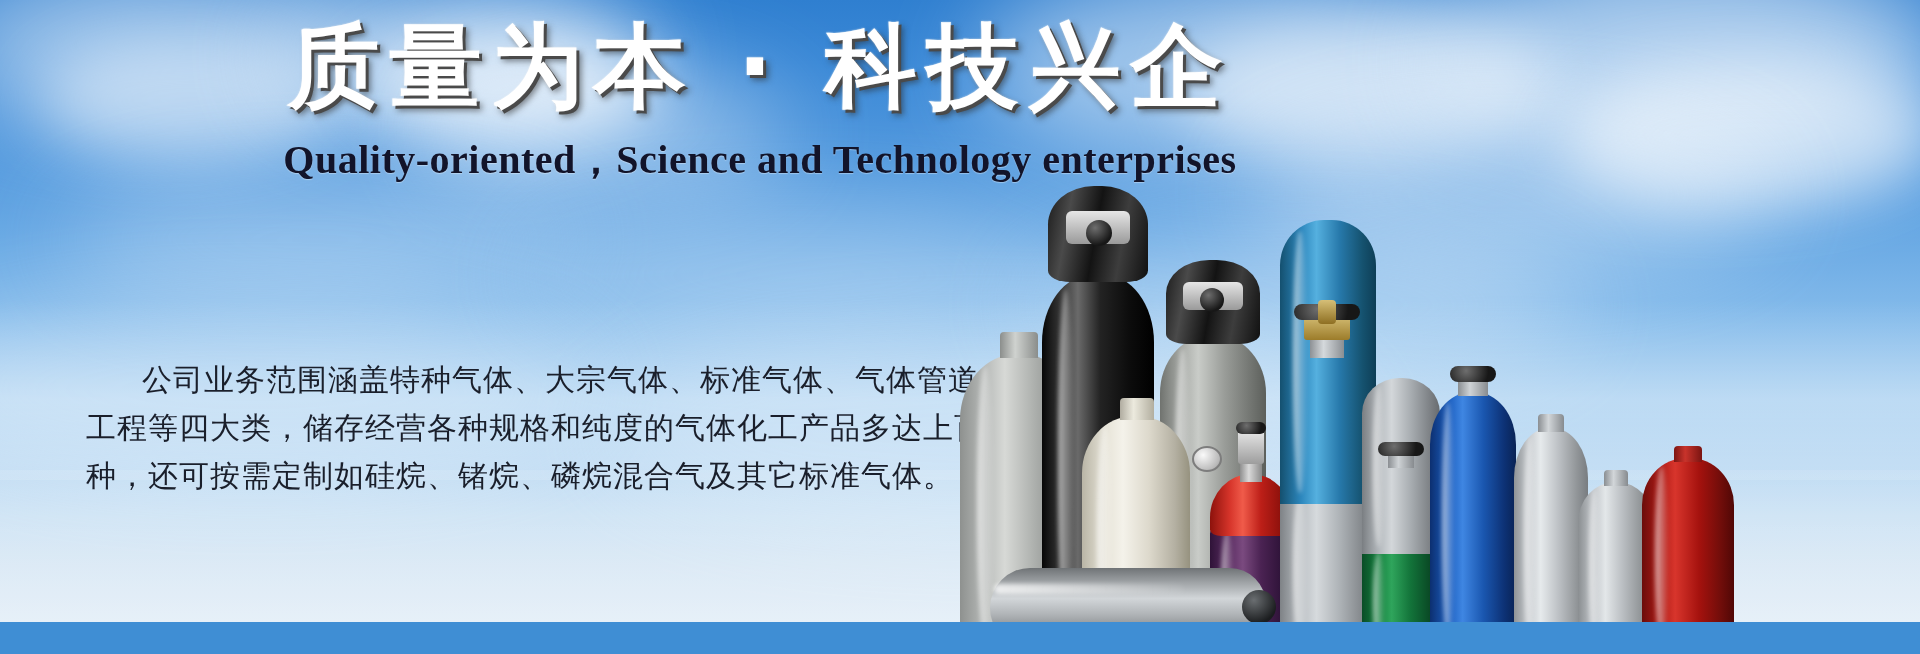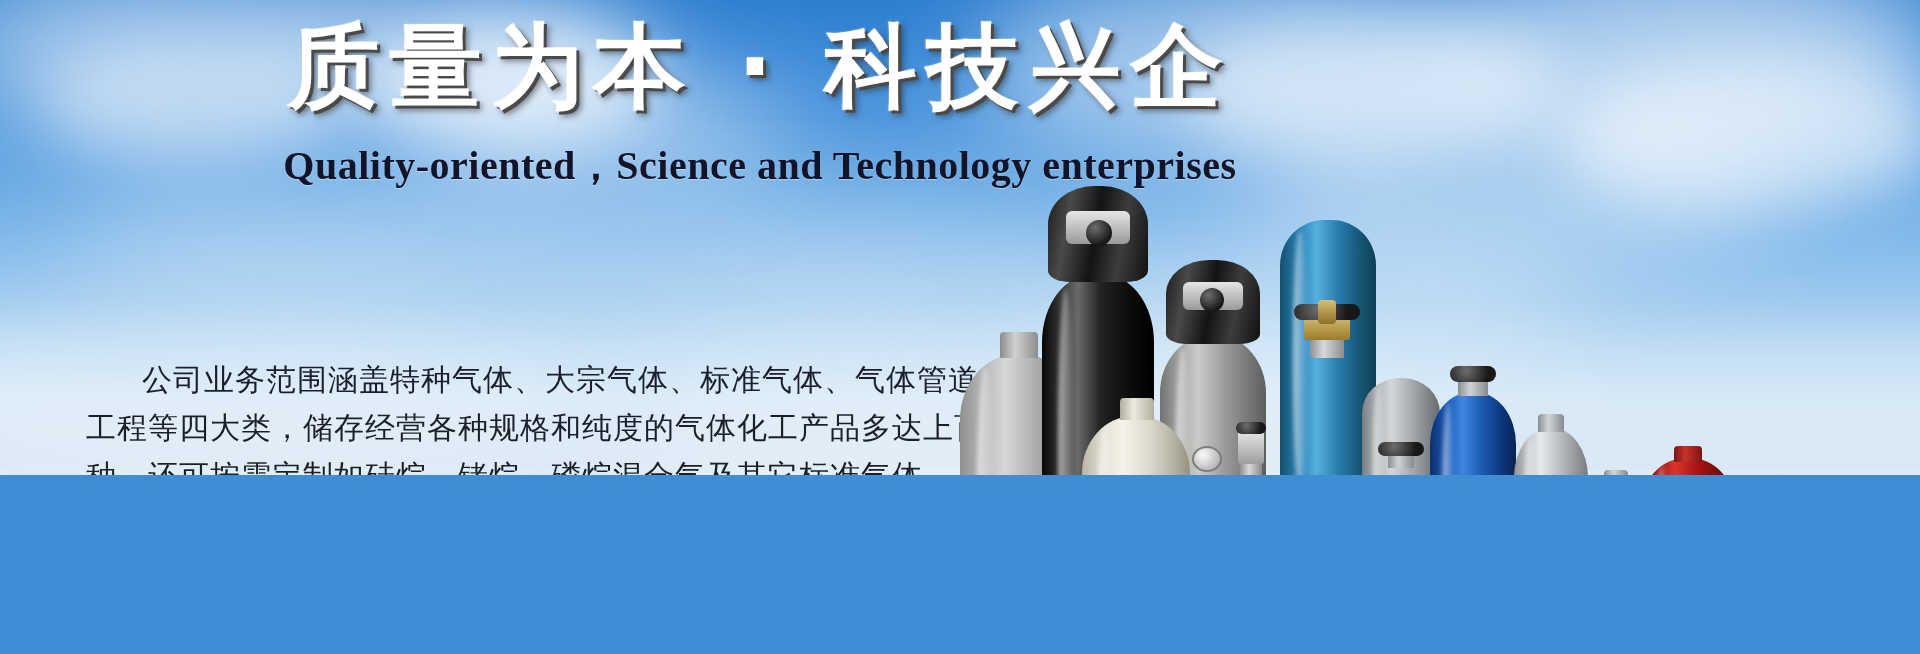--- a/index.html
+++ b/index.html
@@ -3,21 +3,21 @@
 <meta charset="utf-8">
 <style>
   * { margin:0; padding:0; box-sizing:border-box; }
   html,body { width:1920px; height:654px; overflow:hidden; }
   body {
     font-family:"Liberation Sans", sans-serif;
     background:#3f8ed4;
   }
   #banner {
     position:relative;
-    width:1920px; height:475px;
+    width:1920px; height:622px;
     overflow:hidden;
     background:
       linear-gradient(180deg,
         #2f7fd0 0%,
         #3a88d6 10%,
         #4f97dd 24%,
         #69a9e4 38%,
         #86bceb 52%,
         #a0cbef 64%,
         #b7d7f2 74%,
@@ -50,21 +50,21 @@
     line-height:1.15;
     color:#ffffff;
     letter-spacing:10px;
     text-shadow:
        3px 3px 0 #4a4a4a,
        5px 5px 6px rgba(40,40,40,.55),
        0 0 2px rgba(255,255,255,.8);
     white-space:nowrap;
   }
   #subhead {
-    margin-top:18px;
+    margin-top:12px;
     font-family:"Liberation Serif", serif;
     font-weight:bold;
     font-size:40px;
     color:#12142a;
     letter-spacing:.5px;
     white-space:nowrap;
     text-shadow:0 1px 1px rgba(255,255,255,.35);
   }
 
   

